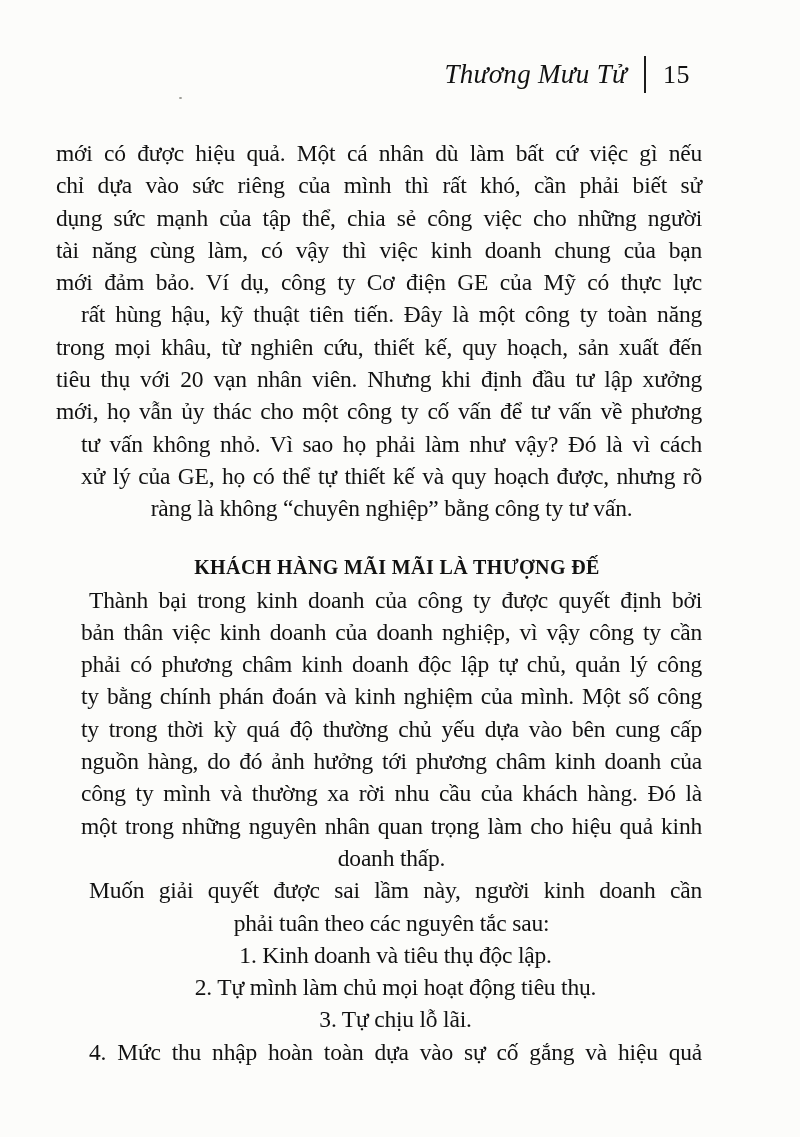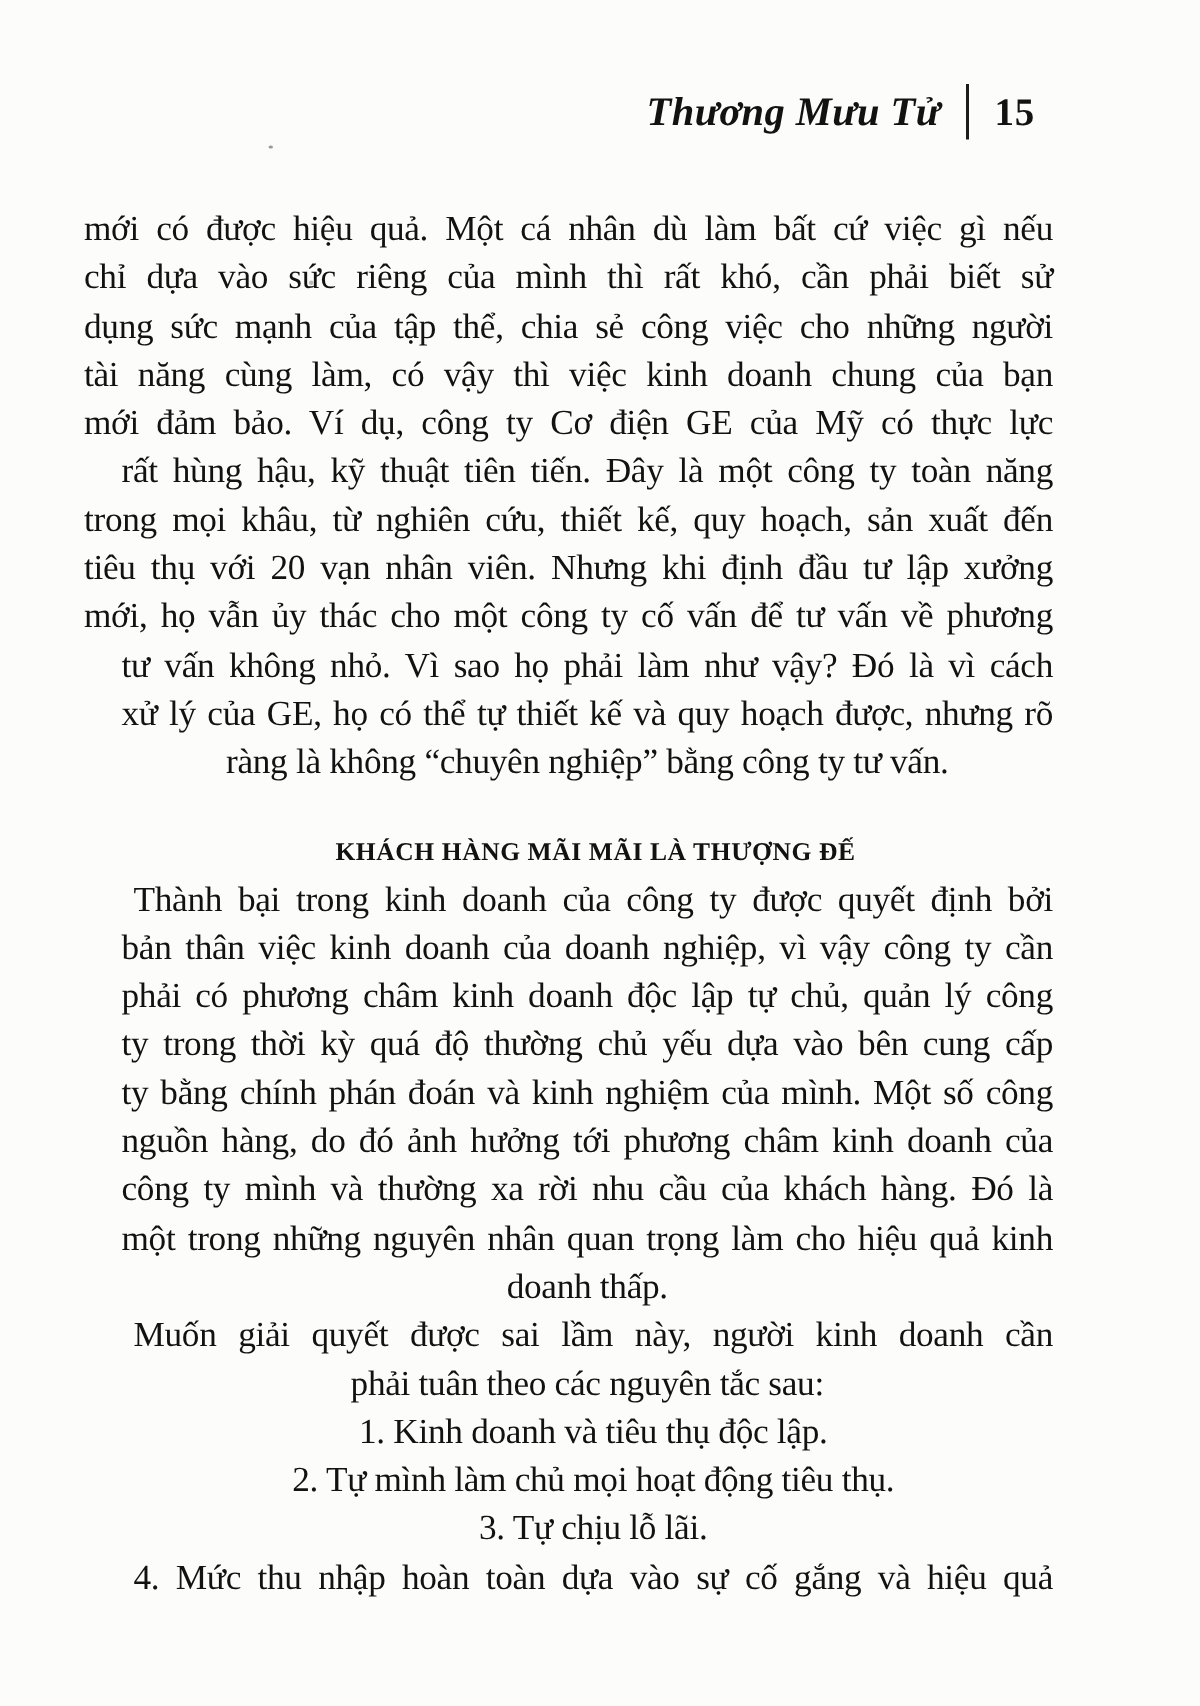--- a/index.html
+++ b/index.html
@@ -11,21 +11,20 @@
     font-family: "Liberation Serif", serif;
     color: #121212;
   }
   .page-header {
     position: absolute;
     top: 56px; right: 110px;
     display: flex;
     align-items: center;
     gap: 17px;
     font-size: 27px;
-    font-weight: bold;
   }
   .book-title {
     font-style: italic;
     letter-spacing: 0.3px;
   }
   .header-divider {
     width: 2px; height: 37px;
     background: #1c1c1c;
     display: inline-block;
   }
@@ -48,21 +47,21 @@
     text-align: center;
   }
   .line.j {
     text-align: justify;
     text-align-last: justify;
     text-justify: inter-word;
   }
   .line.ind { text-indent: 33px; }
   .line.heading {
     font-weight: bold;
-    font-size: 17px;
+    font-size: 20px;
     letter-spacing: 0.4px;
     margin-top: 26px;
     text-indent: 36px;
     height: 33px;
     line-height: 33px;
   }
   .line b { font-weight: 400; margin-left: 25px; }
   .scan-speck {
     position: absolute;
     background: #9a9a94;
@@ -90,22 +89,22 @@
     <div class="line j">trong mọi khâu, từ nghiên cứu, thiết kế, quy hoạch, sản xuất đến</div>
     <div class="line j">tiêu thụ với 20 vạn nhân viên. Nhưng khi định đầu tư lập xưởng</div>
     <div class="line j">mới, họ vẫn ủy thác cho một công ty cố vấn để tư vấn về phương</div>
     <div class="line j"><b>tư</b> vấn không nhỏ. Vì sao họ phải làm như vậy? Đó là vì cách</div>
     <div class="line j"><b>xử</b> lý của GE, họ có thể tự thiết kế và quy hoạch được, nhưng rõ</div>
     <div class="line"><b>ràng</b> là không “chuyên nghiệp” bằng công ty tư vấn.</div>
     <div class="line heading">KHÁCH HÀNG MÃI MÃI LÀ THƯỢNG ĐẾ</div>
     <div class="line j ind">Thành bại trong kinh doanh của công ty được quyết định bởi</div>
     <div class="line j"><b>bản</b> thân việc kinh doanh của doanh nghiệp, vì vậy công ty cần</div>
     <div class="line j"><b>phải</b> có phương châm kinh doanh độc lập tự chủ, quản lý công</div>
+    <div class="line j"><b>ty</b> bằng chính phán đoán và kinh nghiệm của mình. Một số công</div>
     <div class="line j"><b>ty</b> trong thời kỳ quá độ thường chủ yếu dựa vào bên cung cấp</div>
-    <div class="line j"><b>ty</b> bằng chính phán đoán và kinh nghiệm của mình. Một số công</div>
     <div class="line j"><b>nguồn</b> hàng, do đó ảnh hưởng tới phương châm kinh doanh của</div>
     <div class="line j"><b>công</b> ty mình và thường xa rời nhu cầu của khách hàng. Đó là</div>
     <div class="line j"><b>một</b> trong những nguyên nhân quan trọng làm cho hiệu quả kinh</div>
     <div class="line"><b>do</b>anh thấp.</div>
     <div class="line j ind">Muốn giải quyết được sai lầm này, người kinh doanh cần</div>
     <div class="line"><b>phải</b> tuân theo các nguyên tắc sau:</div>
     <div class="line ind">1. Kinh doanh và tiêu thụ độc lập.</div>
     <div class="line ind">2. Tự mình làm chủ mọi hoạt động tiêu thụ.</div>
     <div class="line ind">3. Tự chịu lỗ lãi.</div>
     <div class="line j ind">4. Mức thu nhập hoàn toàn dựa vào sự cố gắng và hiệu quả</div>

